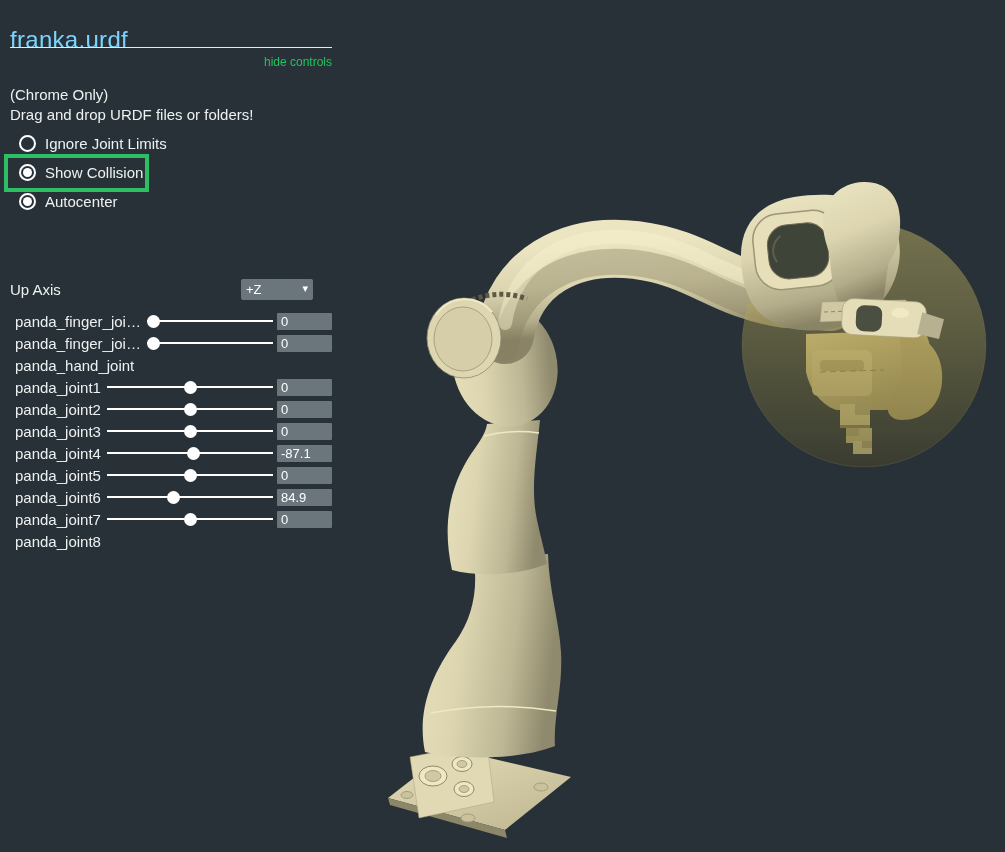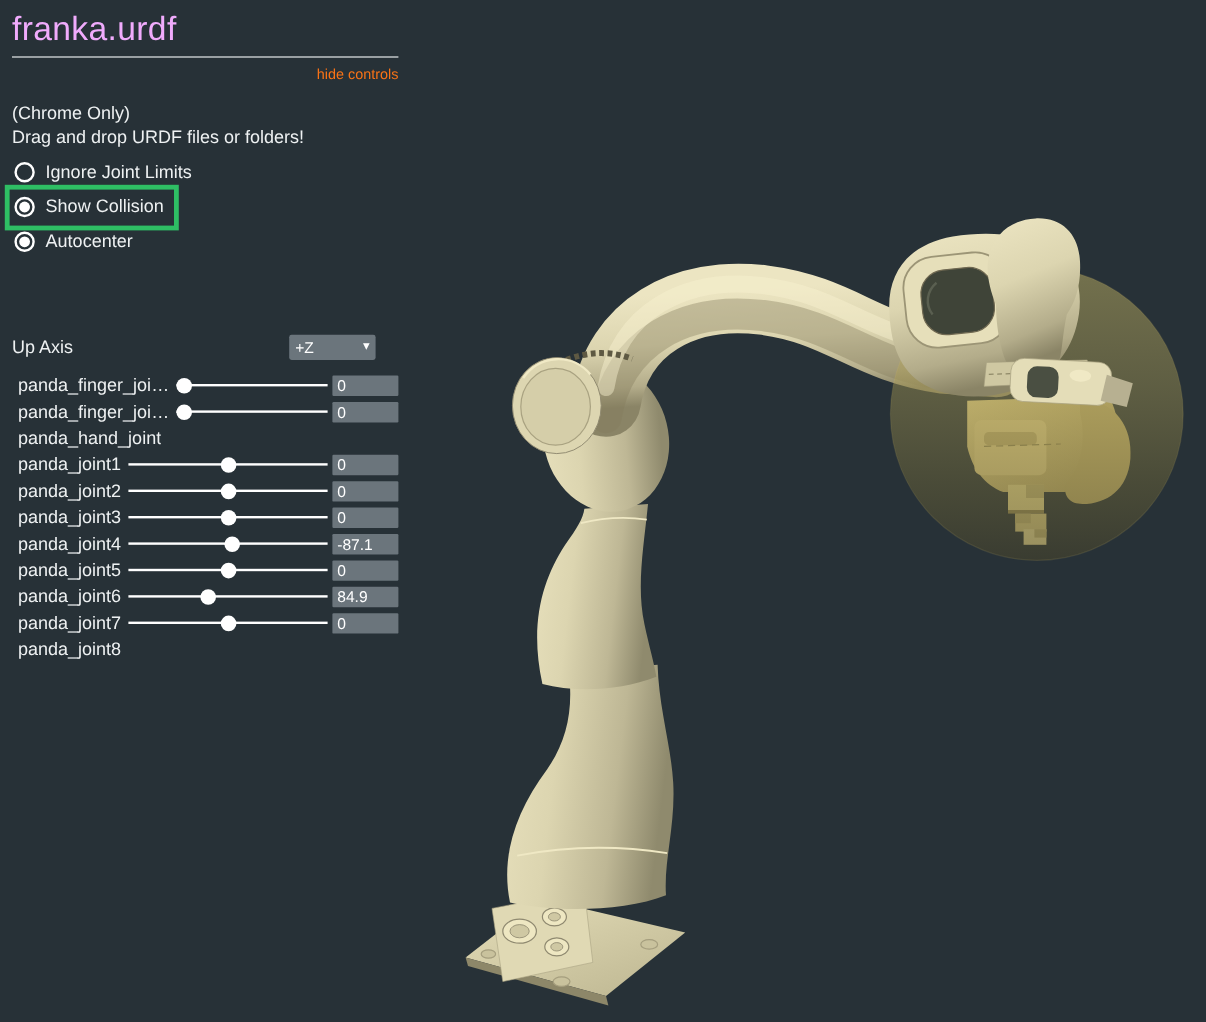--- a/index.html
+++ b/index.html
@@ -15,34 +15,34 @@
     font-family:"Liberation Sans","DejaVu Sans",sans-serif;
     color:var(--text);
     position:relative;
   }
   .stage{position:absolute;inset:0;}
   .viewport{position:absolute;inset:0;display:block;}
 
   .panel{position:absolute;left:0;top:0;width:332px;height:852px;}
 
   .title{
-    position:absolute;left:10px;top:8px;
-    font-size:28px;color:#f0abfc;letter-spacing:.3px;
+    position:absolute;left:10px;top:26px;
+    font-size:24px;color:#7dd3fc;letter-spacing:.3px;
   }
   .rule{position:absolute;left:10px;top:47px;width:322px;height:1px;background:#e6eaec;}
   .hide-controls{
     position:absolute;left:10px;top:55px;width:322px;
-    text-align:right;font-size:12px;color:#f97316;cursor:pointer;
+    text-align:right;font-size:12px;color:#22c55e;cursor:pointer;
   }
   .instructions{position:absolute;left:10px;top:85px;font-size:15px;line-height:20px;color:var(--text);}
 
   .toggles{position:absolute;left:0;top:129px;width:332px;}
   .toggle-row{
     height:29px;display:flex;align-items:center;
-    padding-left:12px;position:relative;cursor:pointer;
+    padding-left:19px;position:relative;cursor:pointer;
   }
   .toggle-row.highlighted::before{
     content:'';position:absolute;left:4px;top:-4px;
     width:137px;height:30px;border:4px solid var(--green);
   }
   .radio{
     width:17px;height:17px;border:2px solid #fff;border-radius:50%;
     margin-right:9px;position:relative;flex:none;
   }
   .radio.checked::after{

